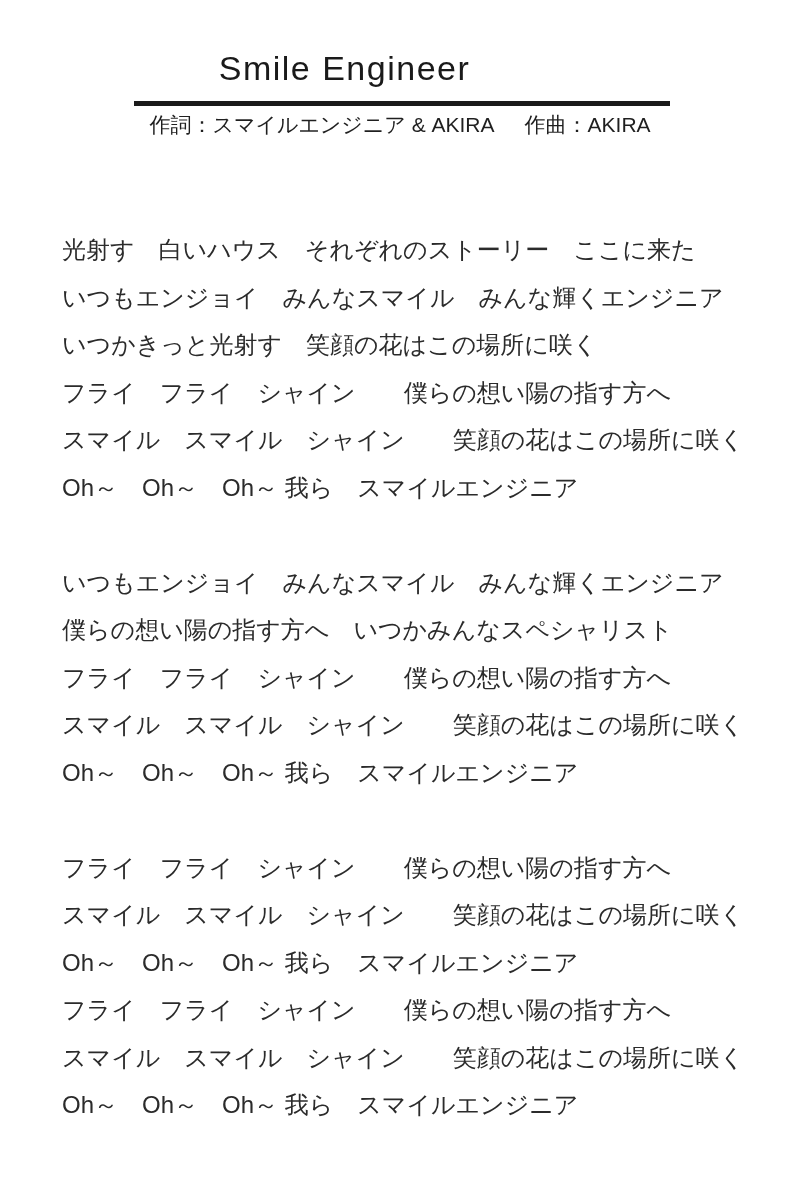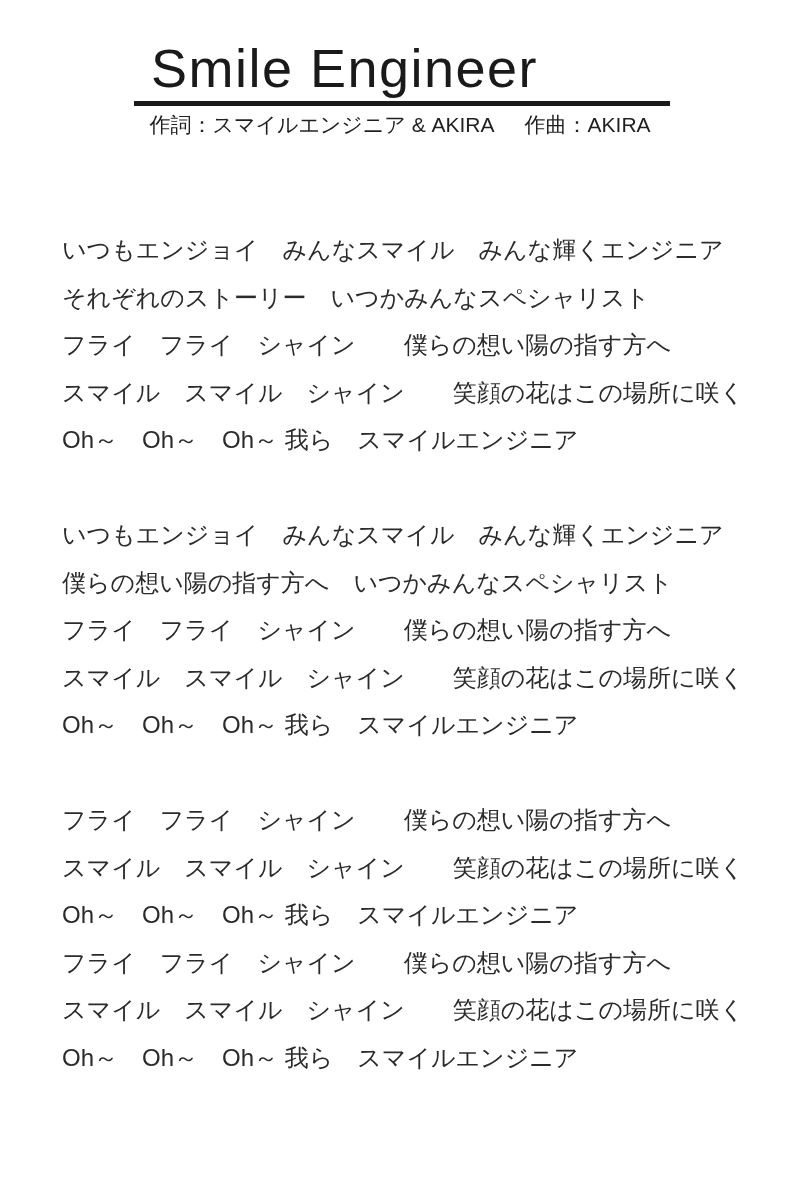--- a/index.html
+++ b/index.html
@@ -19,21 +19,21 @@
     position: absolute;
     top: 0; left: 0;
     width: 800px;
     text-align: center;
   }
   .title {
     position: absolute;
     top: 42px;
     left: 0;
     width: 689px;
-    font-size: 54px;
+    font-size: 34px;
     line-height: 52px;
     font-weight: 400;
     letter-spacing: 1.5px;
     color: #1a1a1a;
     text-align: center;
   }
   .rule {
     position: absolute;
     top: 101px;
     left: 134px;
@@ -78,22 +78,23 @@
     <div class="rule"></div>
     <div class="credits">
       <span>作詞：スマイルエンジニア &amp; AKIRA</span>
       <span>作曲：AKIRA</span>
     </div>
   </div>
 
   <div class="lyrics">
 
     <div class="stanza">
+      <div class="lyric-line">光射す　白いハウス　それぞれのストーリー　ここに来た</div>
       <div class="lyric-line">いつもエンジョイ　みんなスマイル　みんな輝くエンジニア</div>
-      <div class="lyric-line">それぞれのストーリー　いつかみんなスペシャリスト</div>
+      <div class="lyric-line">いつかきっと光射す　笑顔の花はこの場所に咲く</div>
       <div class="lyric-line">フライ　フライ　シャイン　　僕らの想い陽の指す方へ</div>
       <div class="lyric-line">スマイル　スマイル　シャイン　　笑顔の花はこの場所に咲く</div>
       <div class="lyric-line">Oh～　Oh～　Oh～ 我ら　スマイルエンジニア</div>
     </div>
 
     <div class="stanza">
       <div class="lyric-line">いつもエンジョイ　みんなスマイル　みんな輝くエンジニア</div>
       <div class="lyric-line">僕らの想い陽の指す方へ　いつかみんなスペシャリスト</div>
       <div class="lyric-line">フライ　フライ　シャイン　　僕らの想い陽の指す方へ</div>
       <div class="lyric-line">スマイル　スマイル　シャイン　　笑顔の花はこの場所に咲く</div>

